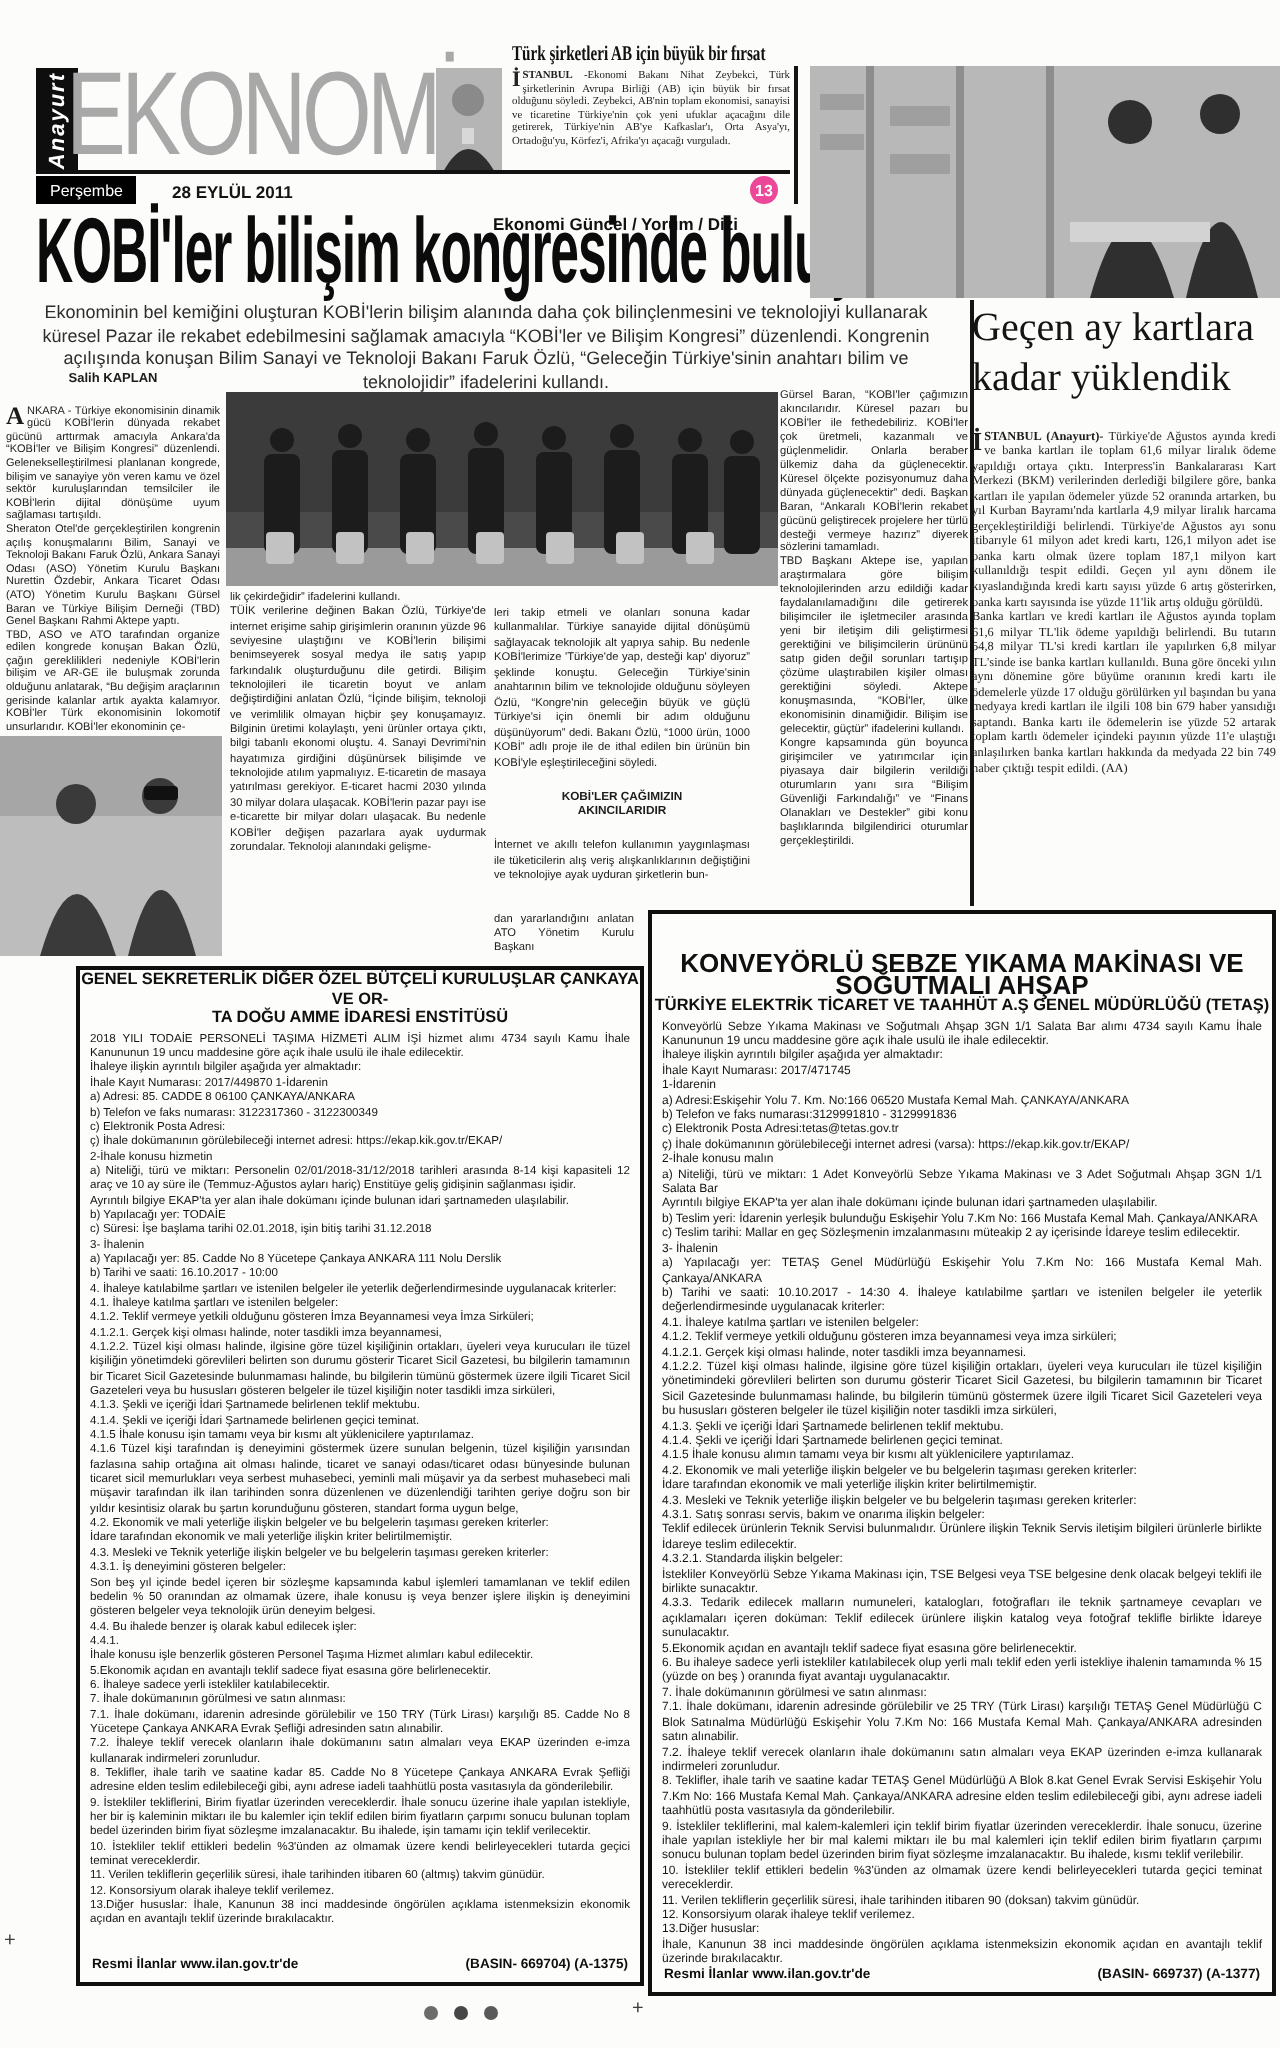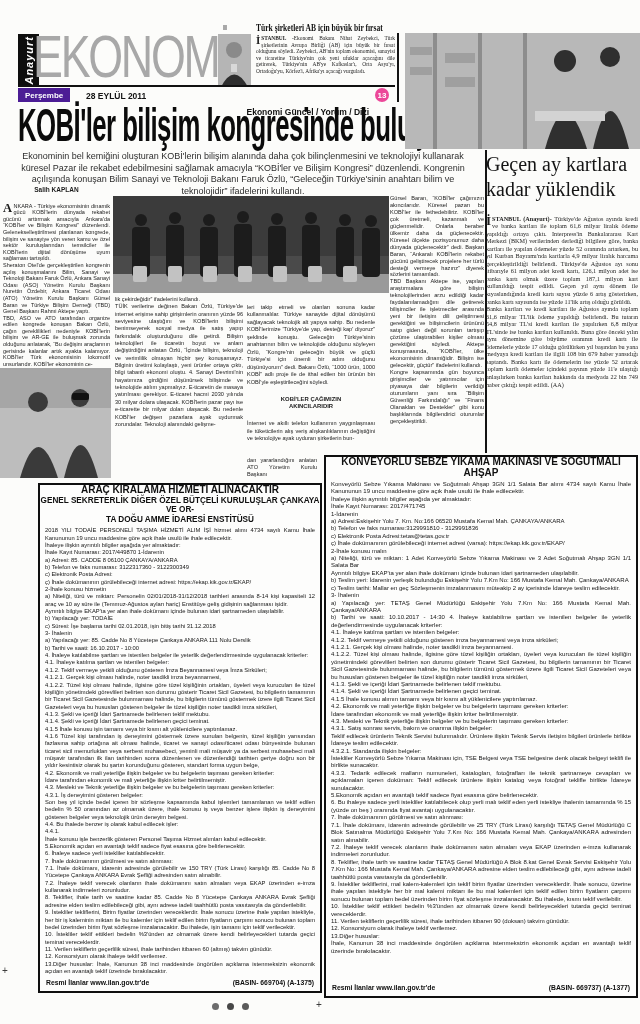--- a/index.html
+++ b/index.html
@@ -22,21 +22,21 @@
   .top-headline{font-family:"Liberation Serif",serif;font-weight:600;font-size:10.5px;
              white-space:nowrap;transform:scaleX(0.72);transform-origin:left top;color:#111;}
   .top-body{margin-top:2px;font-family:"Liberation Serif",serif;font-size:5.4px;
              line-height:6.55px;text-align:justify;color:#222;}
   .dropcap{float:left;font-family:"Liberation Serif",serif;font-weight:bold;font-size:11px;
              line-height:10px;margin-right:1px;}
   .lead-bold{font-weight:bold;}
 
   .rule-top{left:18px;top:85px;width:377px;height:2px;background:#111;}
   .datebar{left:18px;top:88px;width:377px;height:14px;}
-  .day-box{position:absolute;left:0;top:0;background:#4c1d95;color:#fff;font-weight:bold;
+  .day-box{position:absolute;left:0;top:0;background:#000000;color:#fff;font-weight:normal;
            font-size:8px;padding:2.5px 7px 0 7px;height:11.5px;}
   .date-text{position:absolute;left:68px;top:3px;font-weight:bold;font-size:8.5px;color:#141414;}
   .section-label{position:absolute;right:26px;top:3px;font-weight:bold;font-size:8.5px;color:#111;margin-top:16px;}
   .page-badge{position:absolute;right:6px;top:0px;width:14px;height:14px;border-radius:50%;
            background:#ec4899;color:#fff;font-size:8px;font-weight:bold;display:flex;
            align-items:center;justify-content:center;}
   .vrule1{left:397px;top:33px;width:2px;height:69px;background:#141414;}
   .vrule2{left:485px;top:150px;width:2px;height:303px;background:#141414;}
 
   
@@ -68,21 +68,21 @@
   .right-body{margin-top:5px;font-family:"Liberation Serif",serif;font-size:6.2px;
            line-height:7.55px;text-align:justify;white-space:pre-line;color:#1d1d1d;}
   .dropcap-i{float:left;font-family:"Liberation Serif",serif;font-weight:bold;font-size:13px;
            line-height:12px;margin-right:1px;}
 
   
   .tender{position:absolute;background:#fdfdfc;border:2px solid #0f0f0f;box-sizing:border-box;}
   .tender-left{left:38px;top:483px;width:284px;height:510px;}
   .tender-right{left:324px;top:455px;width:314px;height:543px;}
   .tender-title{ text-align:center;font-weight:bold;color:#101010;}
-  .t1{font-size:10px;line-height:10.5px;margin-top:0;}
+  .t1{font-size:13px;line-height:10.5px;margin-top:20px;}
   .t2{font-size:8.2px;line-height:9.6px;}
   .tender-body{margin-top:3px;padding:0 5px;font-size:5.8px;line-height:7.35px;
            text-align:justify;white-space:pre-line;color:#161616;}
   .tender-right .tender-body{font-size:6px;line-height:7.4px;}
   .tender-footer{position:absolute;left:6px;right:6px;bottom:5px;display:flex;
            justify-content:space-between;font-weight:bold;font-size:6.8px;color:#0e0e0e;}
 
   
   .dots{left:212px;top:1003px;display:flex;gap:8px;}
   .dot{width:7px;height:7px;border-radius:50%;}
@@ -243,21 +243,20 @@
   <div class="abs right-article">
     <div class="right-headline">Geçen ay kartlara
 kadar yüklendik</div>
     <div class="right-body">
       <span class="dropcap-i">İ</span><span class="lead-bold">STANBUL (Anayurt)-</span><span> Türkiye'de Ağustos ayında kredi ve banka kartları ile toplam 61,6 milyar liralık ödeme yapıldığı ortaya çıktı. Interpress'in Bankalararası Kart Merkezi (BKM) verilerinden derlediği bilgilere göre, banka kartları ile yapılan ödemeler yüzde 52 oranında artarken, bu yıl Kurban Bayramı'nda kartlarla 4,9 milyar liralık harcama gerçekleştirildiği belirlendi. Türkiye'de Ağustos ayı sonu itibarıyle 61 milyon adet kredi kartı, 126,1 milyon adet ise banka kartı olmak üzere toplam 187,1 milyon kart kullanıldığı tespit edildi. Geçen yıl aynı dönem ile kıyaslandığında kredi kartı sayısı yüzde 6 artış gösterirken, banka kartı sayısında ise yüzde 11'lik artış olduğu görüldü.
 Banka kartları ve kredi kartları ile Ağustos ayında toplam 61,6 milyar TL'lik ödeme yapıldığı belirlendi. Bu tutarın 54,8 milyar TL'si kredi kartları ile yapılırken 6,8 milyar TL'sinde ise banka kartları kullanıldı. Buna göre önceki yılın aynı dönemine göre büyüme oranının kredi kartı ile ödemelerle yüzde 17 olduğu görülürken yıl başından bu yana medyaya kredi kartları ile ilgili 108 bin 679 haber yansıdığı saptandı. Banka kartı ile ödemelerin ise yüzde 52 artarak toplam kartlı ödemeler içindeki payının yüzde 11'e ulaştığı anlaşılırken banka kartları hakkında da medyada 22 bin 749 haber çıktığı tespit edildi. (AA)</span>
     </div>
   </div>
 
   <div class="tender tender-left">
-    <div class="tender-title t1">ARAÇ KİRALAMA HİZMETİ ALINACAKTIR</div>
     <div class="tender-title t2">GENEL SEKRETERLİK DİĞER ÖZEL BÜTÇELİ KURULUŞLAR ÇANKAYA VE OR-</div>
     <div class="tender-title t2">TA DOĞU AMME İDARESİ ENSTİTÜSÜ</div>
     <div class="tender-body">2018 YILI TODAİE PERSONELİ TAŞIMA HİZMETİ ALIM İŞİ hizmet alımı 4734 sayılı Kamu İhale Kanununun 19 uncu maddesine göre açık ihale usulü ile ihale edilecektir.
 İhaleye ilişkin ayrıntılı bilgiler aşağıda yer almaktadır:
 İhale Kayıt Numarası: 2017/449870 1-İdarenin
 a) Adresi: 85. CADDE 8 06100 ÇANKAYA/ANKARA
 b) Telefon ve faks numarası: 3122317360 - 3122300349
 c) Elektronik Posta Adresi:
 ç) İhale dokümanının görülebileceği internet adresi: https://ekap.kik.gov.tr/EKAP/
 2-İhale konusu hizmetin
@@ -297,20 +296,21 @@
 12. Konsorsiyum olarak ihaleye teklif verilemez.
 13.Diğer hususlar: İhale, Kanunun 38 inci maddesinde öngörülen açıklama istenmeksizin ekonomik açıdan en avantajlı teklif üzerinde bırakılacaktır.</div>
     <div class="tender-footer">
       <span>Resmi İlanlar www.ilan.gov.tr'de</span>
       <span>(BASIN- 669704) (A-1375)</span>
     </div>
   </div>
 
   <div class="tender tender-right">
     <div class="tender-title t1">KONVEYÖRLÜ SEBZE YIKAMA MAKİNASI VE SOĞUTMALI AHŞAP</div>
+    <div class="tender-title t2">TÜRKİYE ELEKTRİK TİCARET VE TAAHHÜT A.Ş GENEL MÜDÜRLÜĞÜ (TETAŞ)</div>
     <div class="tender-body">Konveyörlü Sebze Yıkama Makinası ve Soğutmalı Ahşap 3GN 1/1 Salata Bar alımı 4734 sayılı Kamu İhale Kanununun 19 uncu maddesine göre açık ihale usulü ile ihale edilecektir.
 İhaleye ilişkin ayrıntılı bilgiler aşağıda yer almaktadır:
 İhale Kayıt Numarası: 2017/471745
 1-İdarenin
 a) Adresi:Eskişehir Yolu 7. Km. No:166 06520 Mustafa Kemal Mah. ÇANKAYA/ANKARA
 b) Telefon ve faks numarası:3129991810 - 3129991836
 c) Elektronik Posta Adresi:tetas@tetas.gov.tr
 ç) İhale dokümanının görülebileceği internet adresi (varsa): https://ekap.kik.gov.tr/EKAP/
 2-İhale konusu malın
 a) Niteliği, türü ve miktarı: 1 Adet Konveyörlü Sebze Yıkama Makinası ve 3 Adet Soğutmalı Ahşap 3GN 1/1 Salata Bar

